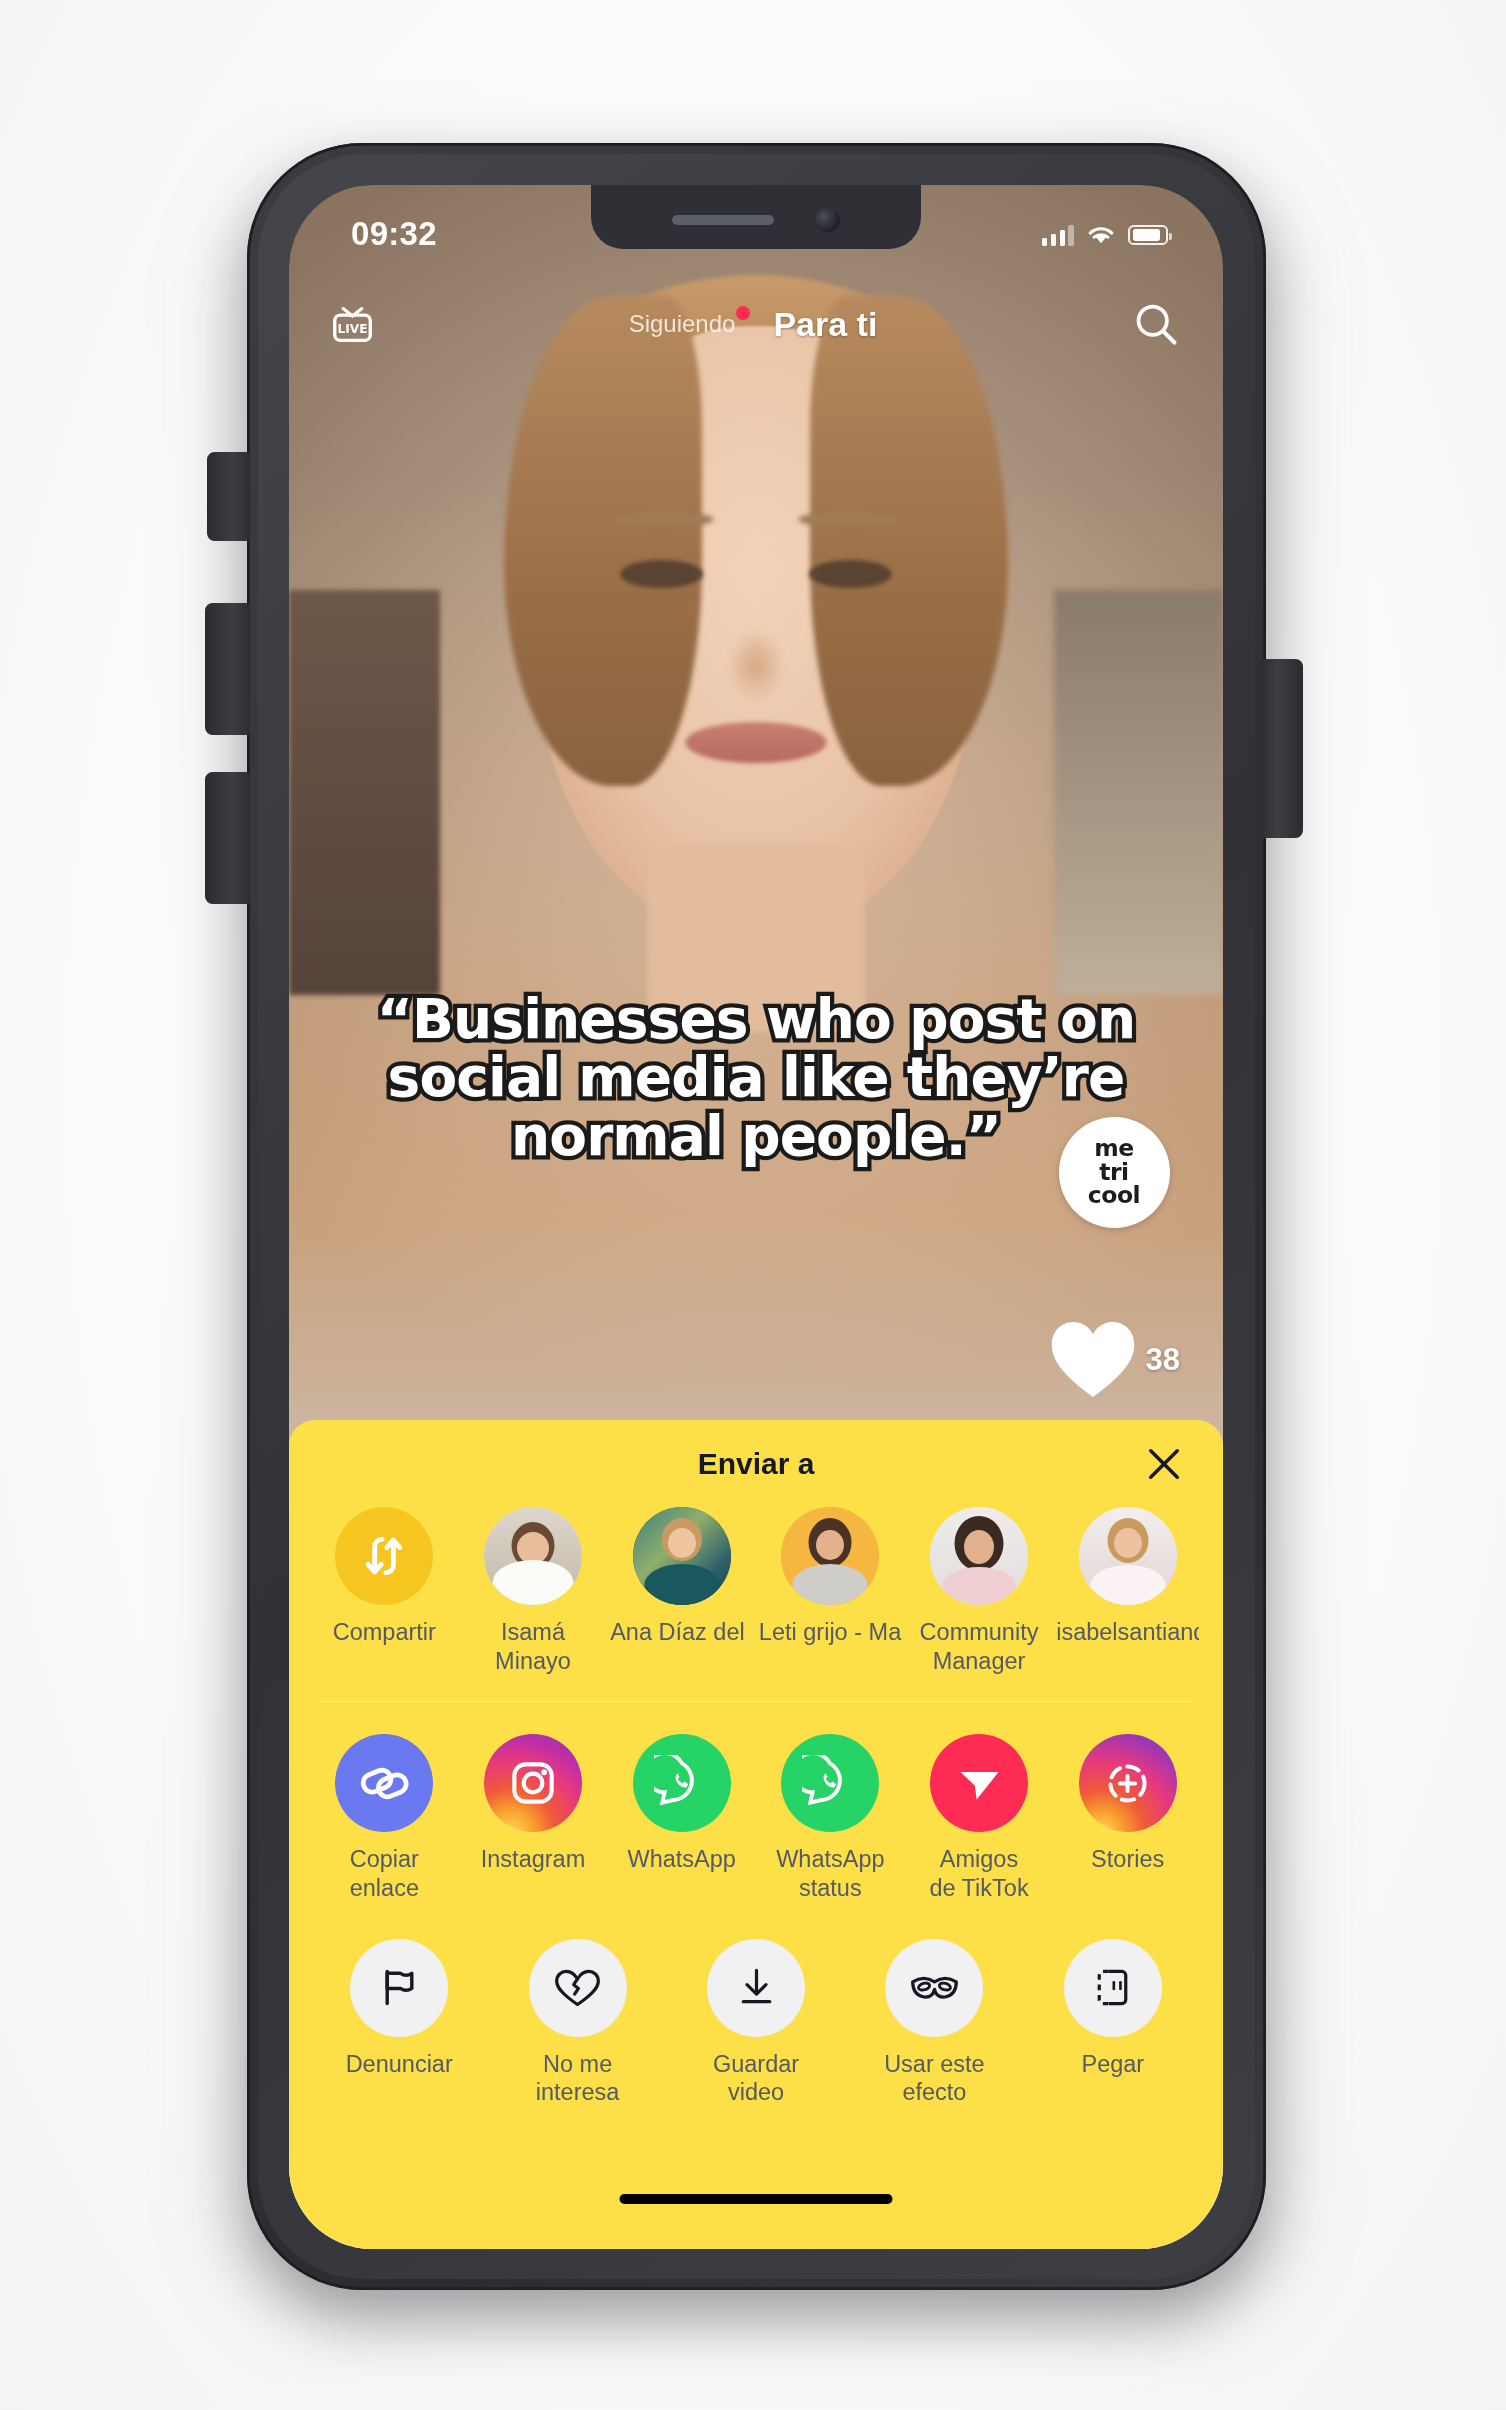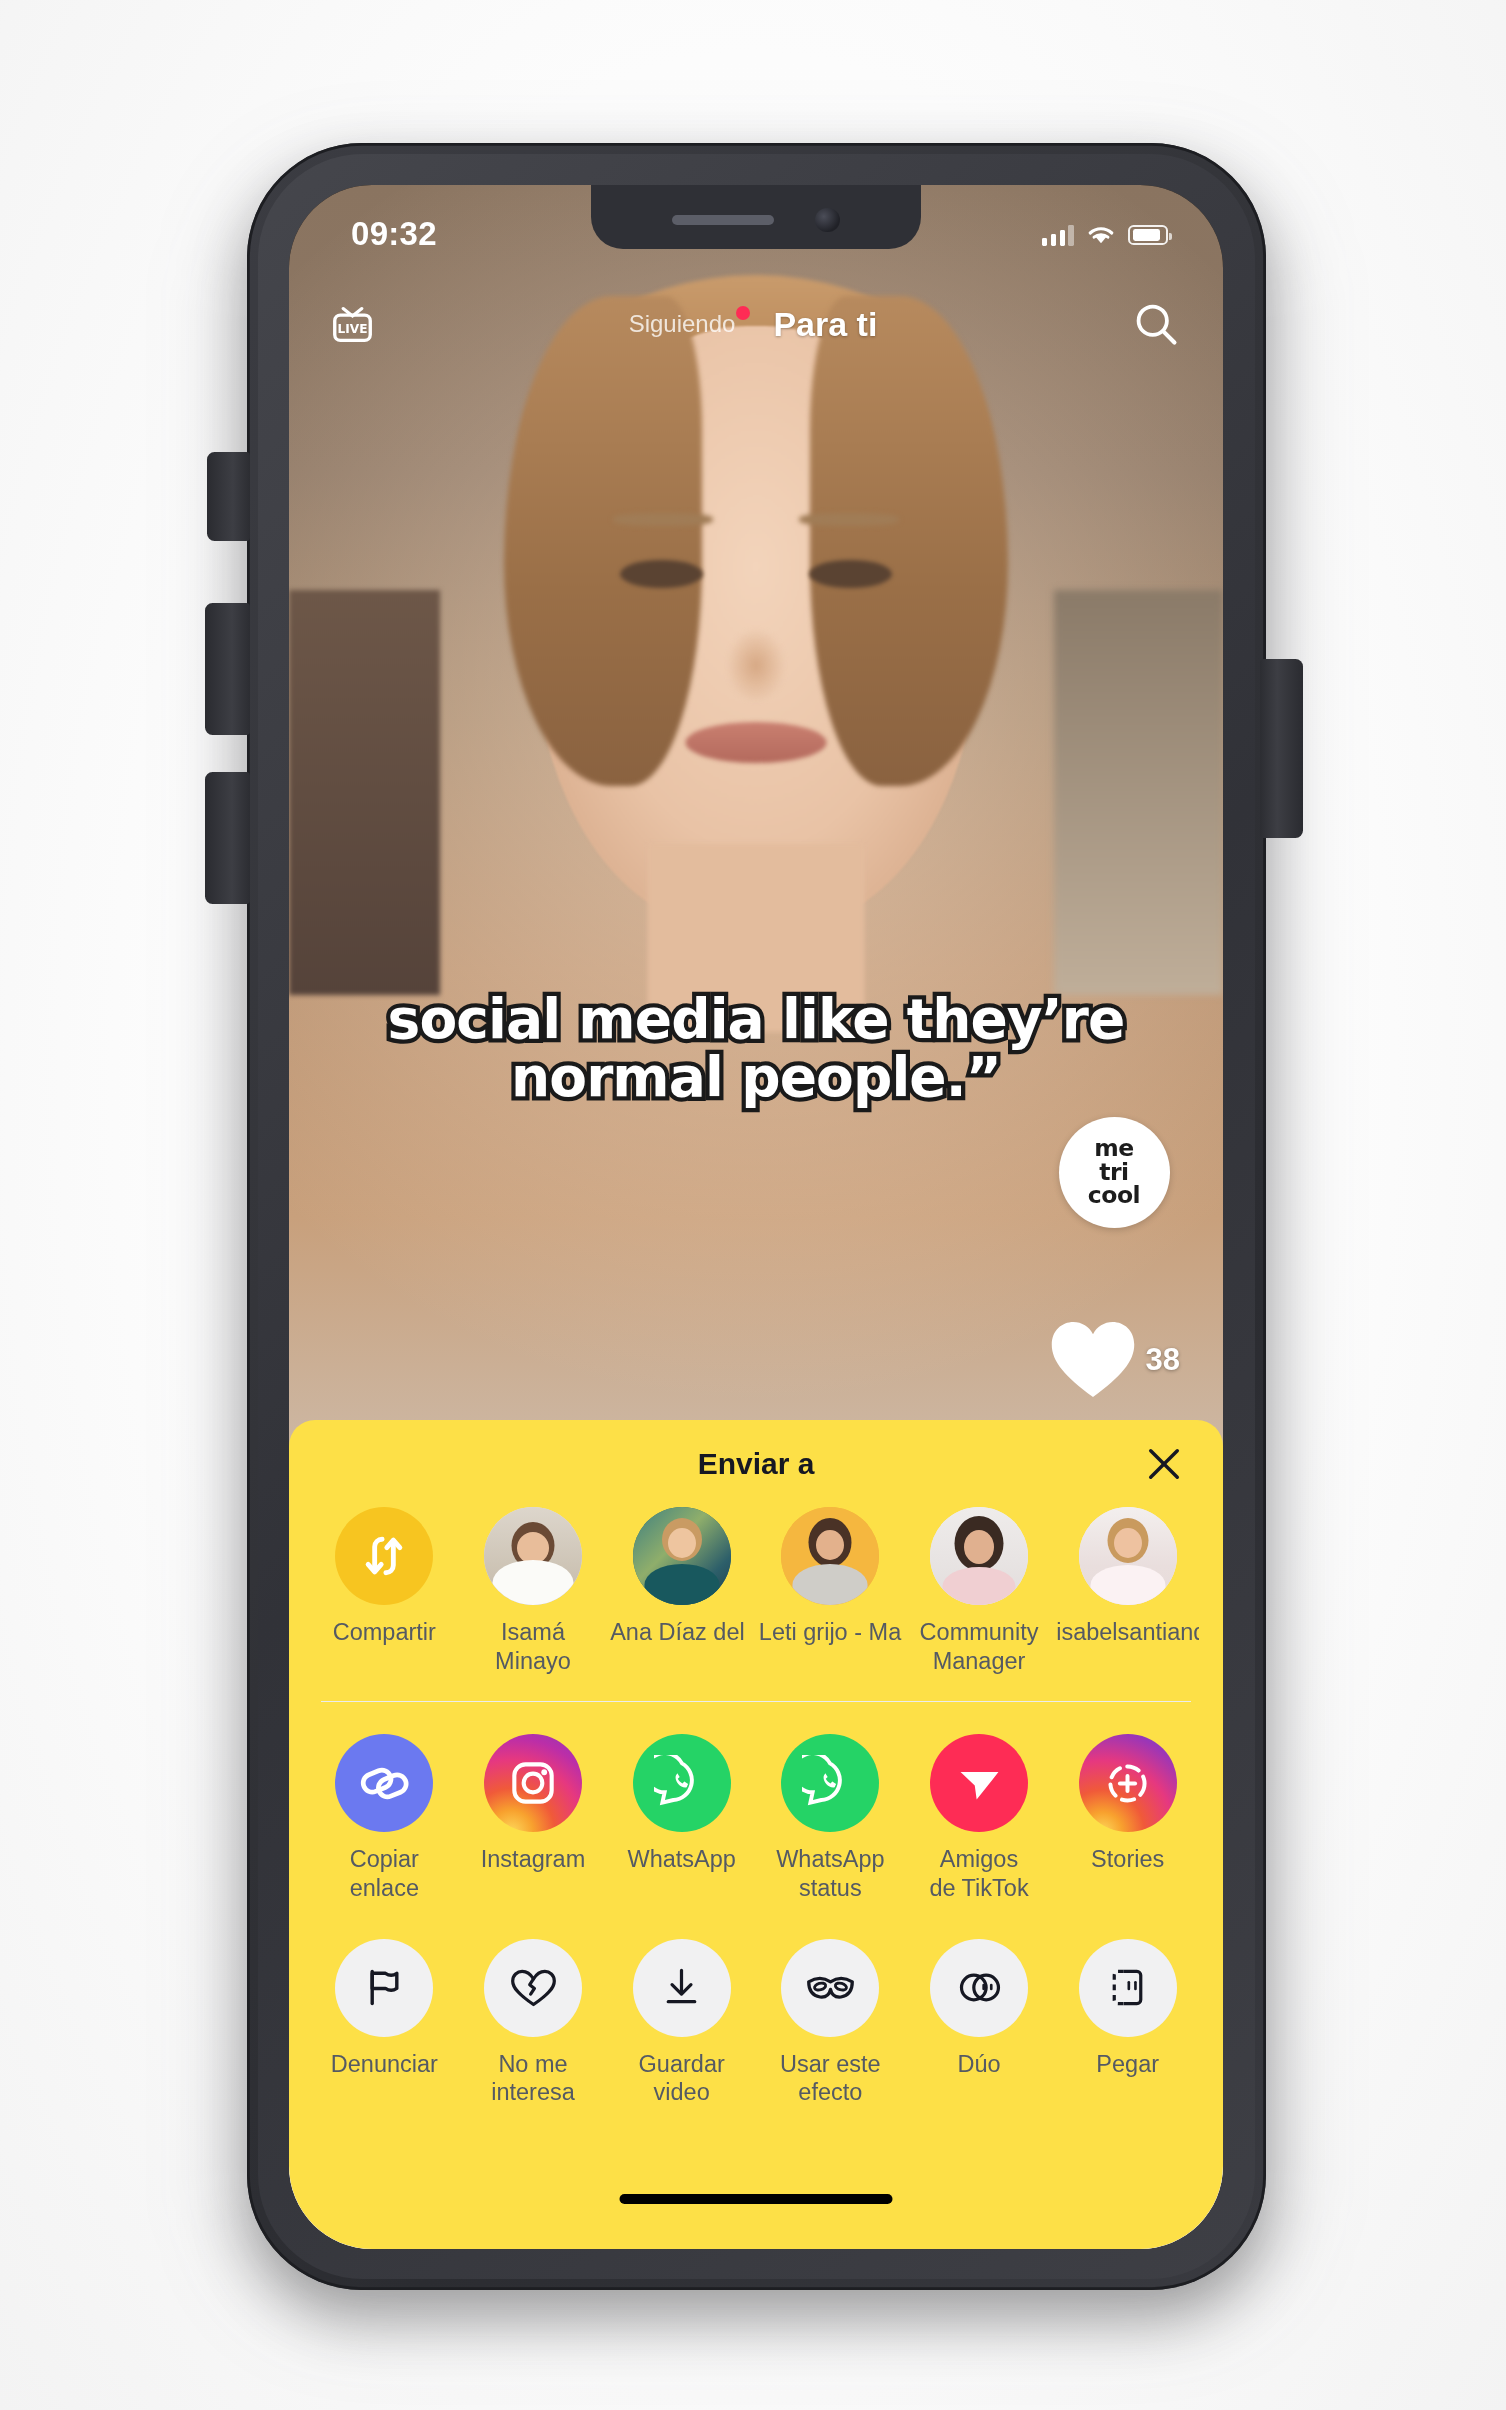--- a/index.html
+++ b/index.html
@@ -323,20 +323,21 @@
 
       <div class="search-icon">
         <svg width="51" height="51" viewBox="0 0 54 54">
           <circle cx="23" cy="23" r="15" fill="none" stroke="#fff" stroke-width="4"></circle>
           <line x1="34" y1="34" x2="46" y2="46" stroke="#fff" stroke-width="4.4" stroke-linecap="round"></line>
         </svg>
       </div>
     </div>
 
     <div class="caption">
+      <span>“Businesses who post on</span>
       <span>social media like they’re</span>
       <span>normal people.”</span>
     </div>
 
     <div class="rail">
       <div class="brand-avatar">
         <div>me</div>
         <div>tri</div>
         <div>cool</div>
       </div>
@@ -540,31 +541,20 @@
             <svg width="55" height="55" viewBox="0 0 58 58">
               <path d="M6 23 q12 -7 23 0 q11 -7 23 0 q0 14 -12 16 q-9 1 -11 -8 q-2 9 -11 8 q-12 -2 -12 -16 z" fill="none" stroke="#161823" stroke-width="3.4" stroke-linejoin="round"></path>
               <ellipse cx="18" cy="28" rx="6" ry="3.4" transform="rotate(-16 18 28)" fill="none" stroke="#161823" stroke-width="3"></ellipse>
               <ellipse cx="40" cy="28" rx="6" ry="3.4" transform="rotate(16 40 28)" fill="none" stroke="#161823" stroke-width="3"></ellipse>
             </svg>
           </div>
           <div class="cell-label">Usar este
 efecto</div>
         </div>
 
-        <div class="cell">
-          <div class="av grey">
-            <svg width="55" height="55" viewBox="0 0 58 58">
-              <circle cx="23" cy="29" r="13" fill="none" stroke="#161823" stroke-width="3.4"></circle>
-              <circle cx="36" cy="29" r="13" fill="none" stroke="#161823" stroke-width="3.4"></circle>
-              <rect x="32" y="25" width="2.8" height="7" rx="1.4" fill="#161823"></rect>
-              <rect x="40" y="25" width="2.8" height="7" rx="1.4" fill="#161823"></rect>
-            </svg>
-          </div>
-          <div class="cell-label">Dúo</div>
-        </div>
 
         <div class="cell">
           <div class="av grey">
             <svg width="53" height="53" viewBox="0 0 56 56">
               <path d="M24 11 h14 a4 4 0 0 1 4 4 v26 a4 4 0 0 1 -4 4 h-14" fill="none" stroke="#161823" stroke-width="3.4" stroke-linejoin="round"></path>
               <path d="M24 11 h-6 a4 4 0 0 0 -4 4 v26 a4 4 0 0 0 4 4 h6" fill="none" stroke="#161823" stroke-width="3.4" stroke-linejoin="round" stroke-dasharray="6 5"></path>
               <rect x="28" y="21" width="2.8" height="10" rx="1.4" fill="#161823"></rect>
               <rect x="35" y="21" width="2.8" height="10" rx="1.4" fill="#161823"></rect>
             </svg>
           </div>

